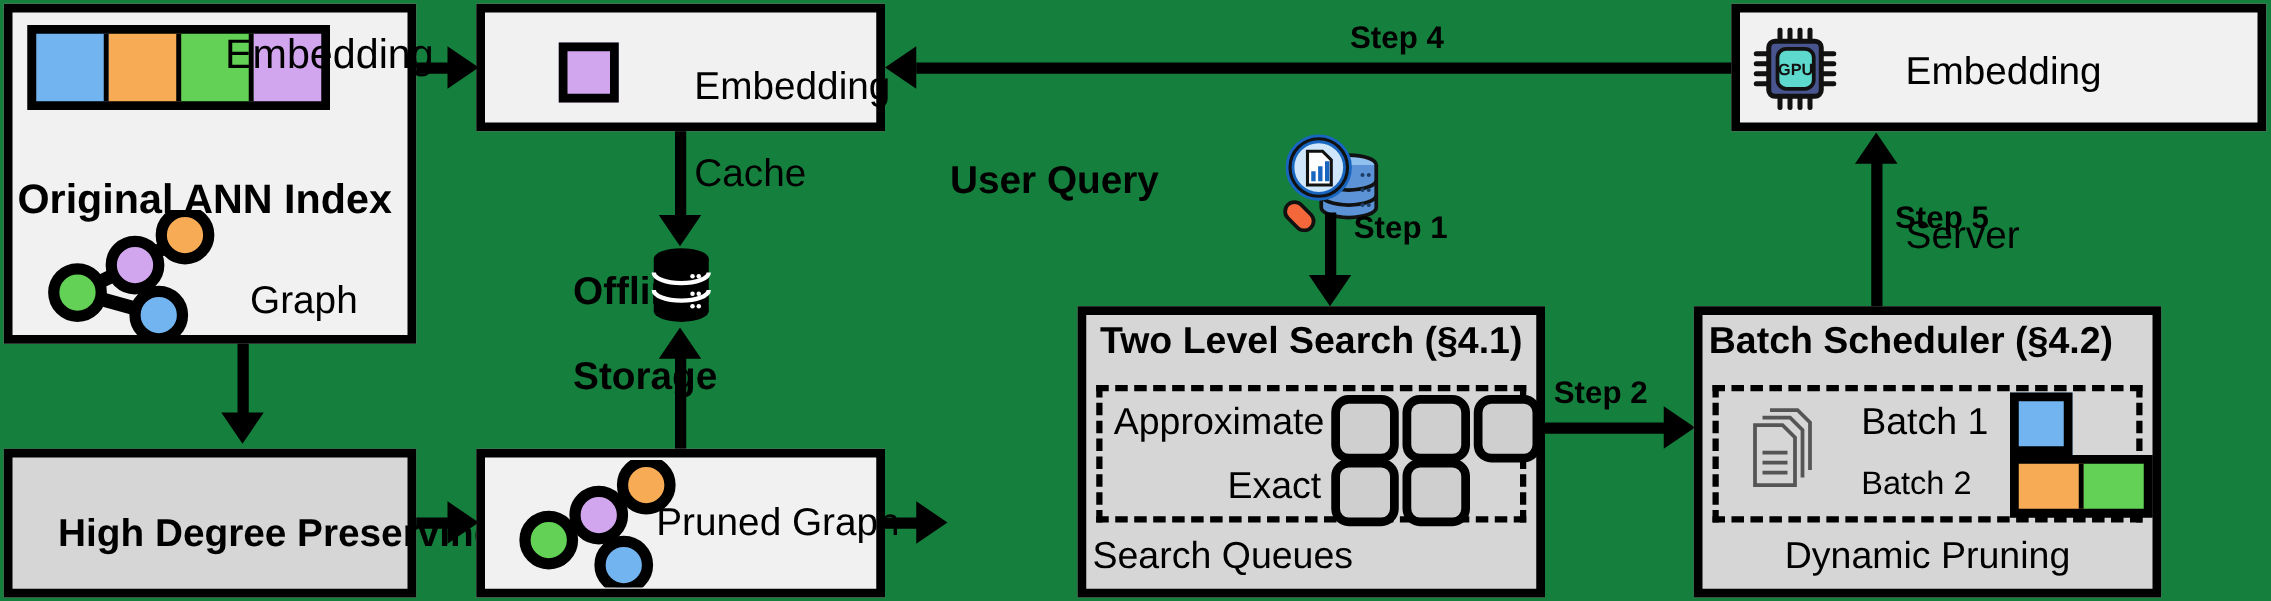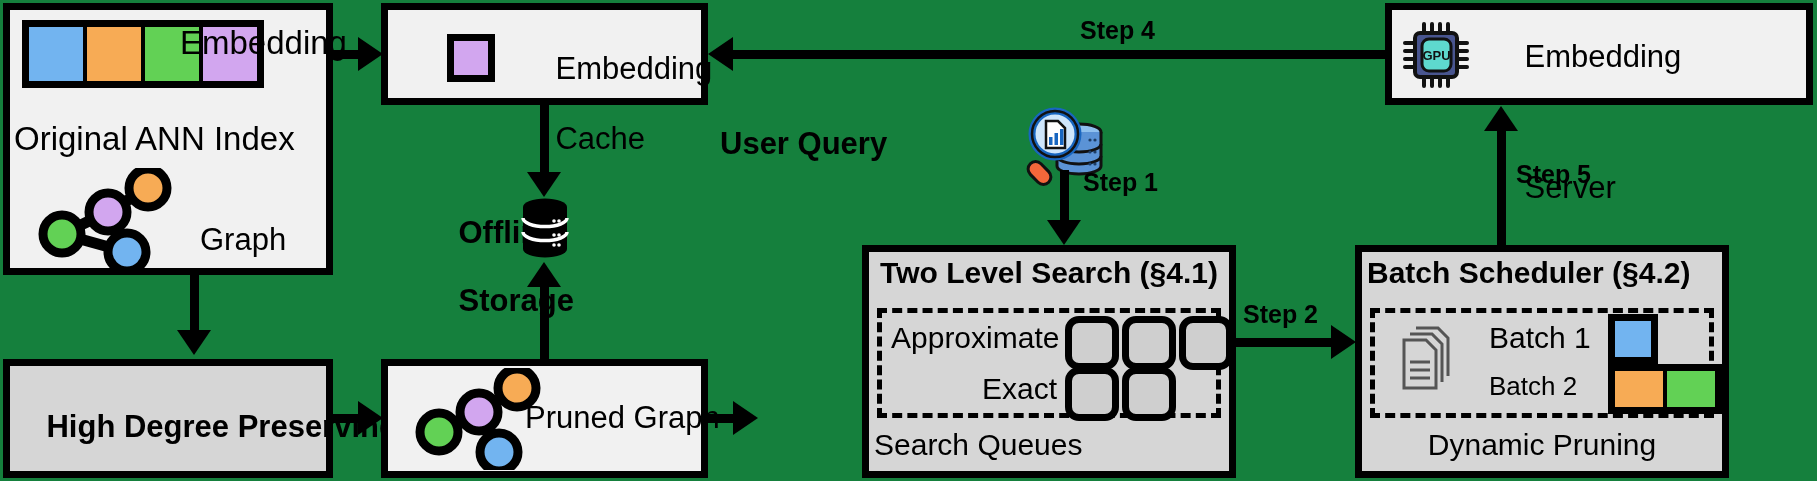--- a/index.html
+++ b/index.html
@@ -30,21 +30,21 @@
   .graph{position:absolute;}
 
   
   .slot{display:inline-block;width:54px;height:54px;border:7px solid #000;border-radius:14px;background:#cfcfcf;box-sizing:border-box;vertical-align:middle;}
   .slotrow{position:absolute;display:flex;gap:3px;}
 
   .dashbox{position:absolute;border:5px dashed #000;box-sizing:border-box;}
 
   .sq{border:7px solid #000;box-sizing:border-box;}
 
-  .ttl{font-size:31px;font-weight:normal;}
+  .ttl{font-size:31px;font-weight:bold;margin-top:20px;}
   .txt{font-size:31px;}
   .txtb{font-size:31px;font-weight:bold;}
 </style>
 </head>
 <body>
 
 <div id="stage">
 
   <div class="box" style="left:3px;top:3px;width:330px;height:272px;">
   </div>
@@ -132,21 +132,21 @@
     <circle cx="33" cy="47" r="1.8" fill="#fff"></circle>
       <circle cx="38" cy="47" r="1.8" fill="#fff"></circle>
   </svg>
 
   <div class="vline" style="left:540px;top:105px;height:72px;"></div>
   <div class="ahead down" style="left:527px;top:172px;"></div>
 
   <div class="vline" style="left:540px;top:285px;height:75px;"></div>
   <div class="ahead up" style="left:527px;top:262px;"></div>
 
-  <div class="lbl txtb" style="left:720px;top:126px;font-size:31px;">User Query</div>
+  <div class="lbl txtb" style="left:760px;top:126px;font-size:31px;">User Query</div>
   <svg style="position:absolute;left:1024px;top:104px;" width="82" height="82" viewBox="0 0 82 82">
     <g>
       <ellipse cx="55" cy="28" rx="22" ry="8" fill="#8fc0ee" stroke="#111" stroke-width="3"></ellipse>
       <path d="M33 28 v34 a22 8 0 0 0 44 0 V28" fill="#5b93d6" stroke="#111" stroke-width="3"></path>
       <path d="M33 40 a22 8 0 0 0 44 0" fill="none" stroke="#111" stroke-width="3"></path>
       <path d="M33 52 a22 8 0 0 0 44 0" fill="none" stroke="#111" stroke-width="3"></path>
       <circle cx="66" cy="36" r="1.6" fill="#1d3d66"></circle>
         <circle cx="71" cy="36" r="1.6" fill="#1d3d66"></circle>
       <circle cx="66" cy="48" r="1.6" fill="#1d3d66"></circle>
         <circle cx="71" cy="48" r="1.6" fill="#1d3d66"></circle>

